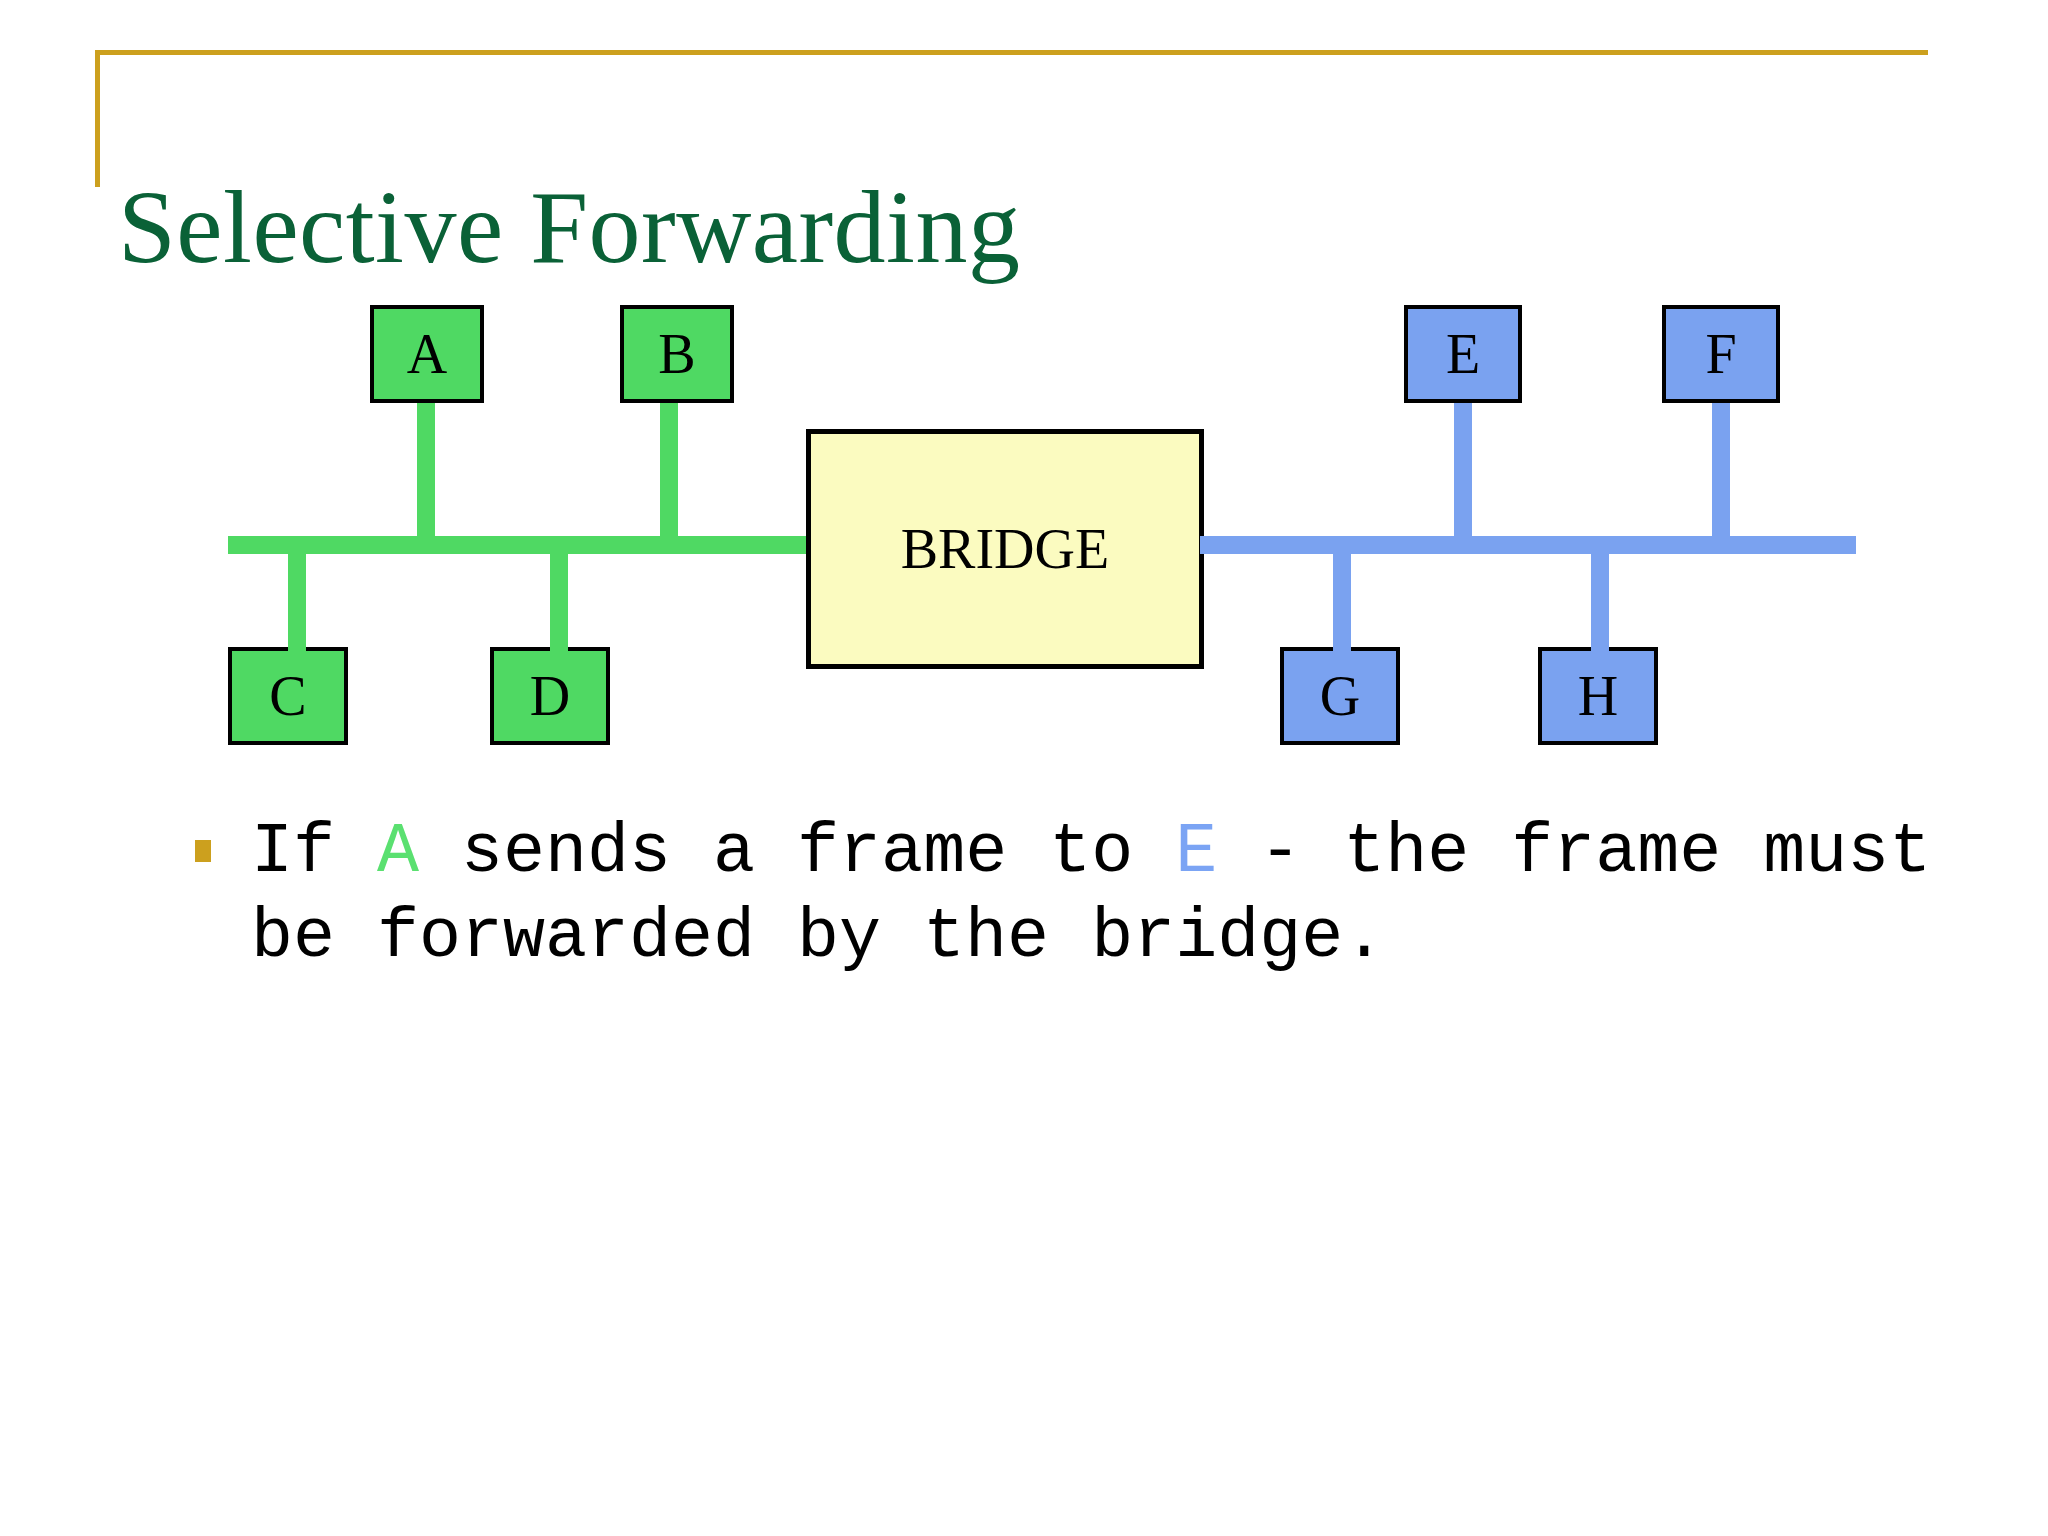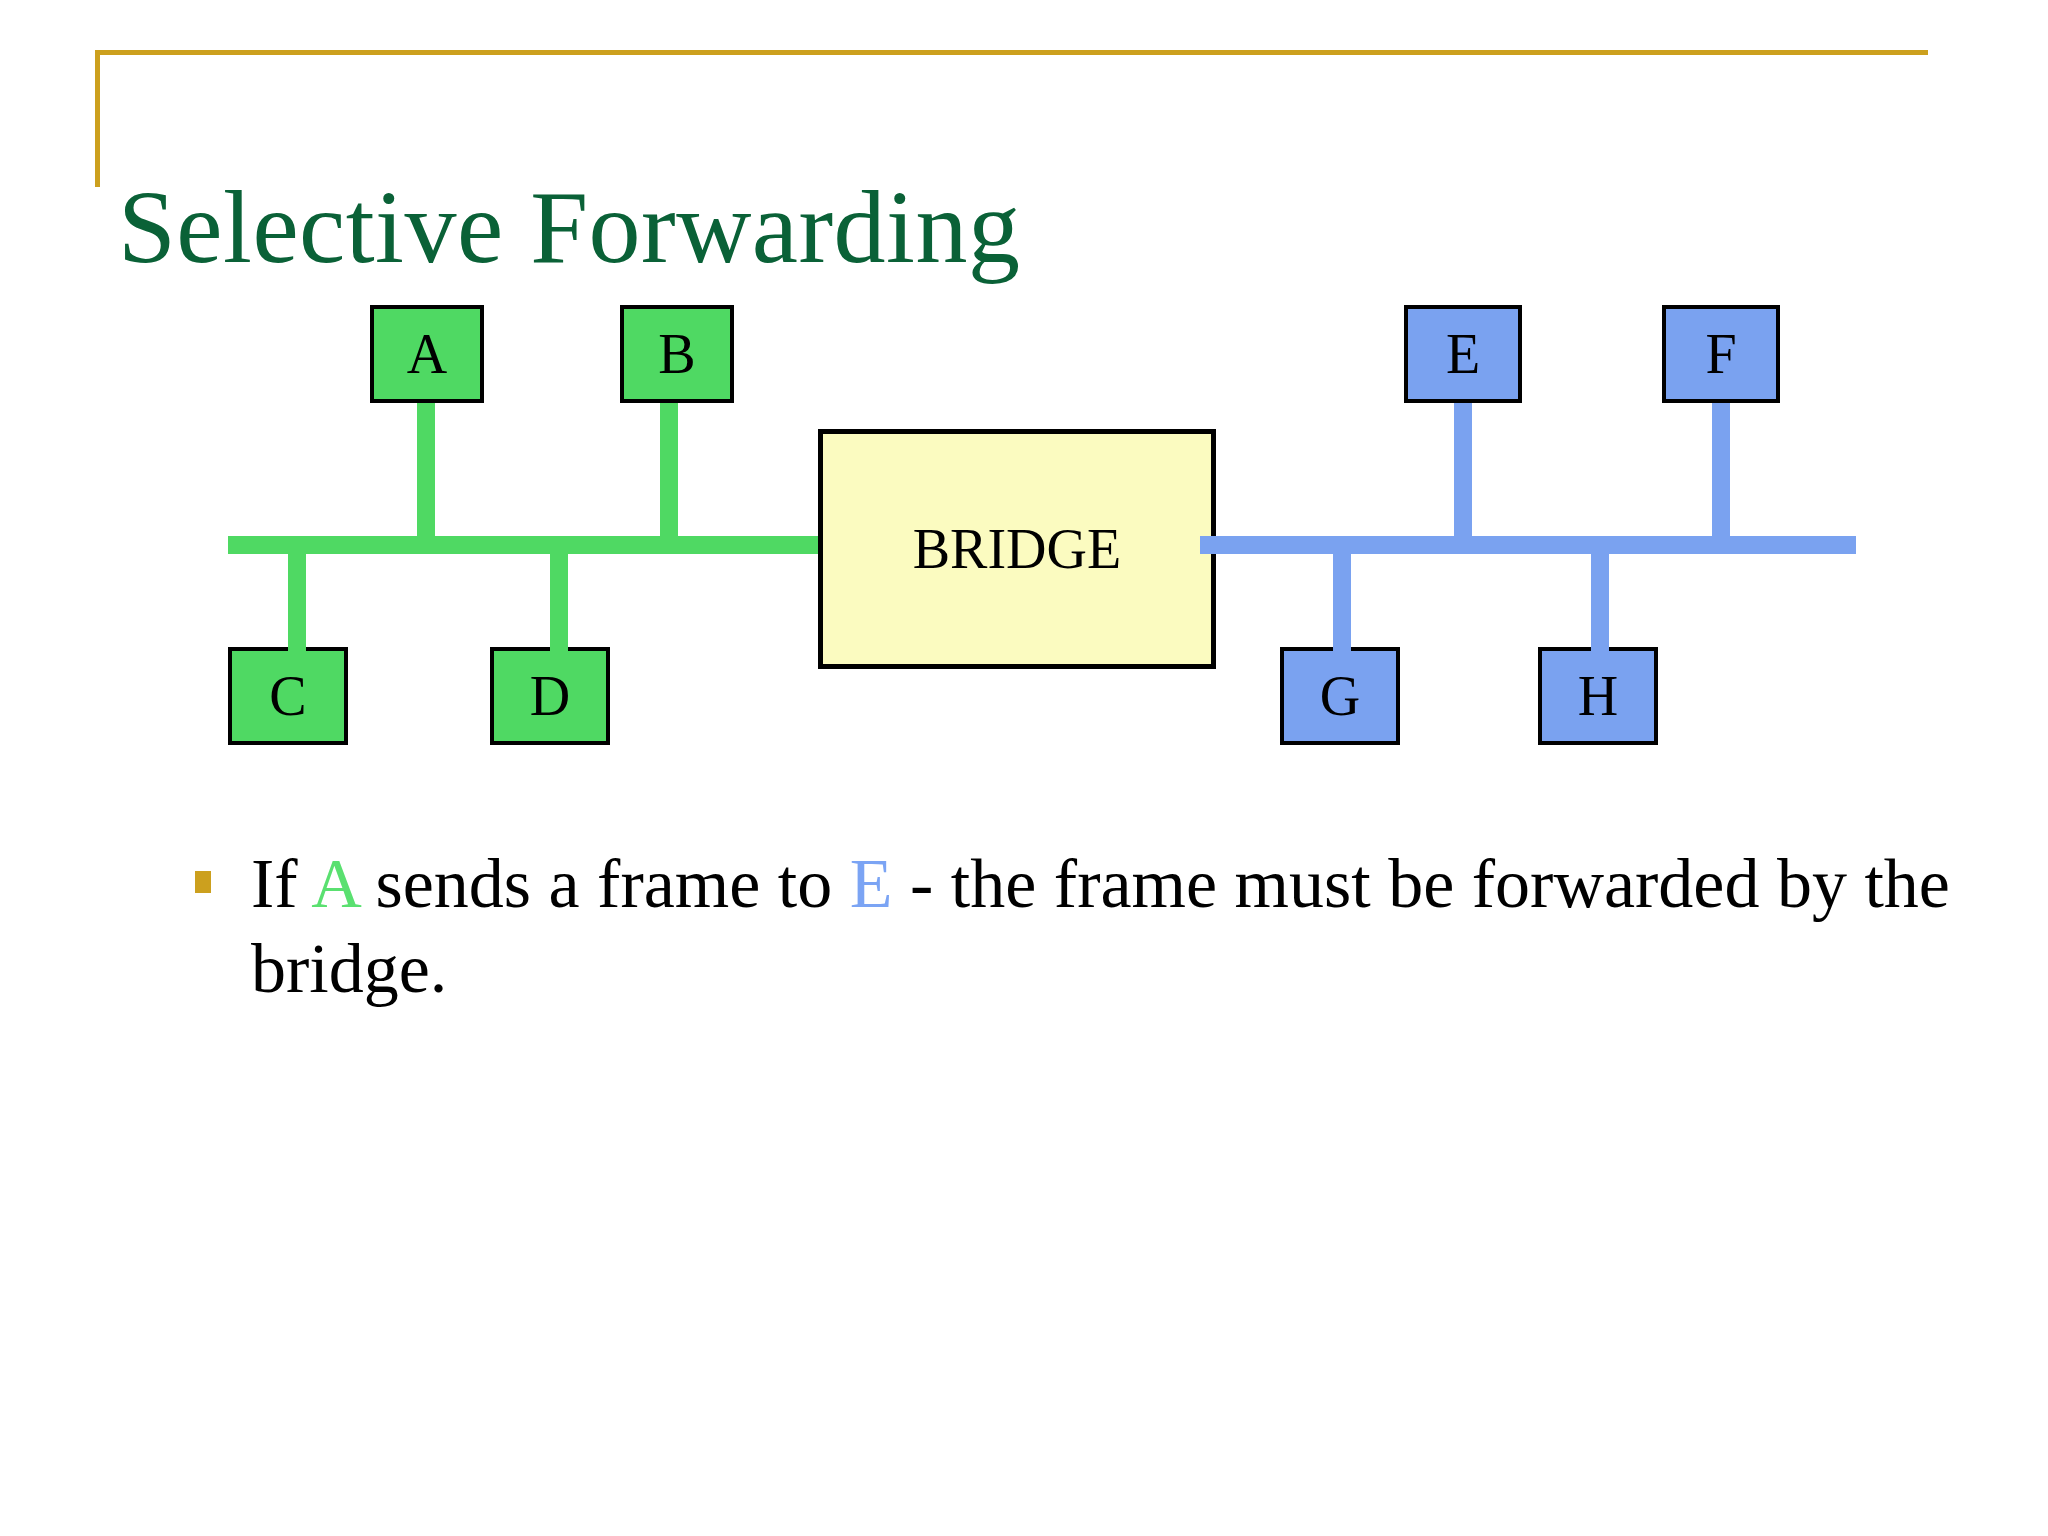--- a/index.html
+++ b/index.html
@@ -89,21 +89,20 @@
     position: absolute;
     border: 5px solid #000000;
     box-sizing: border-box;
     background: #fbfbc0;
     font-family: "Liberation Serif", serif;
     font-size: 56px;
     color: #000000;
     display: flex;
     align-items: center;
     justify-content: center;
-    margin-left: 12px;
   }
 
   
   .bullets {
     position: absolute;
     left: 185px;
     top: 810px;
     width: 1800px;
   }
   .bullet-row {
@@ -113,25 +112,24 @@
   }
   .bullet-marker {
     position: absolute;
     left: 10px;
     top: 30px;
     width: 16px;
     height: 22px;
     background: #cca01e;
   }
   .bullet-text {
-    font-family: Liberation Serif, serif;
+    font-family: Liberation Mono, monospace;
     font-size: 70px;
     line-height: 1.22;
     color: #000000;
-    margin-top: 31px;
   }
   .hl-green { color: #5ae070; }
   .hl-blue  { color: #7ba4f4; }
 
   
   .page-number {
     position: absolute;
     left: 1468px;
     top: 1438px;
     width: 120px;

